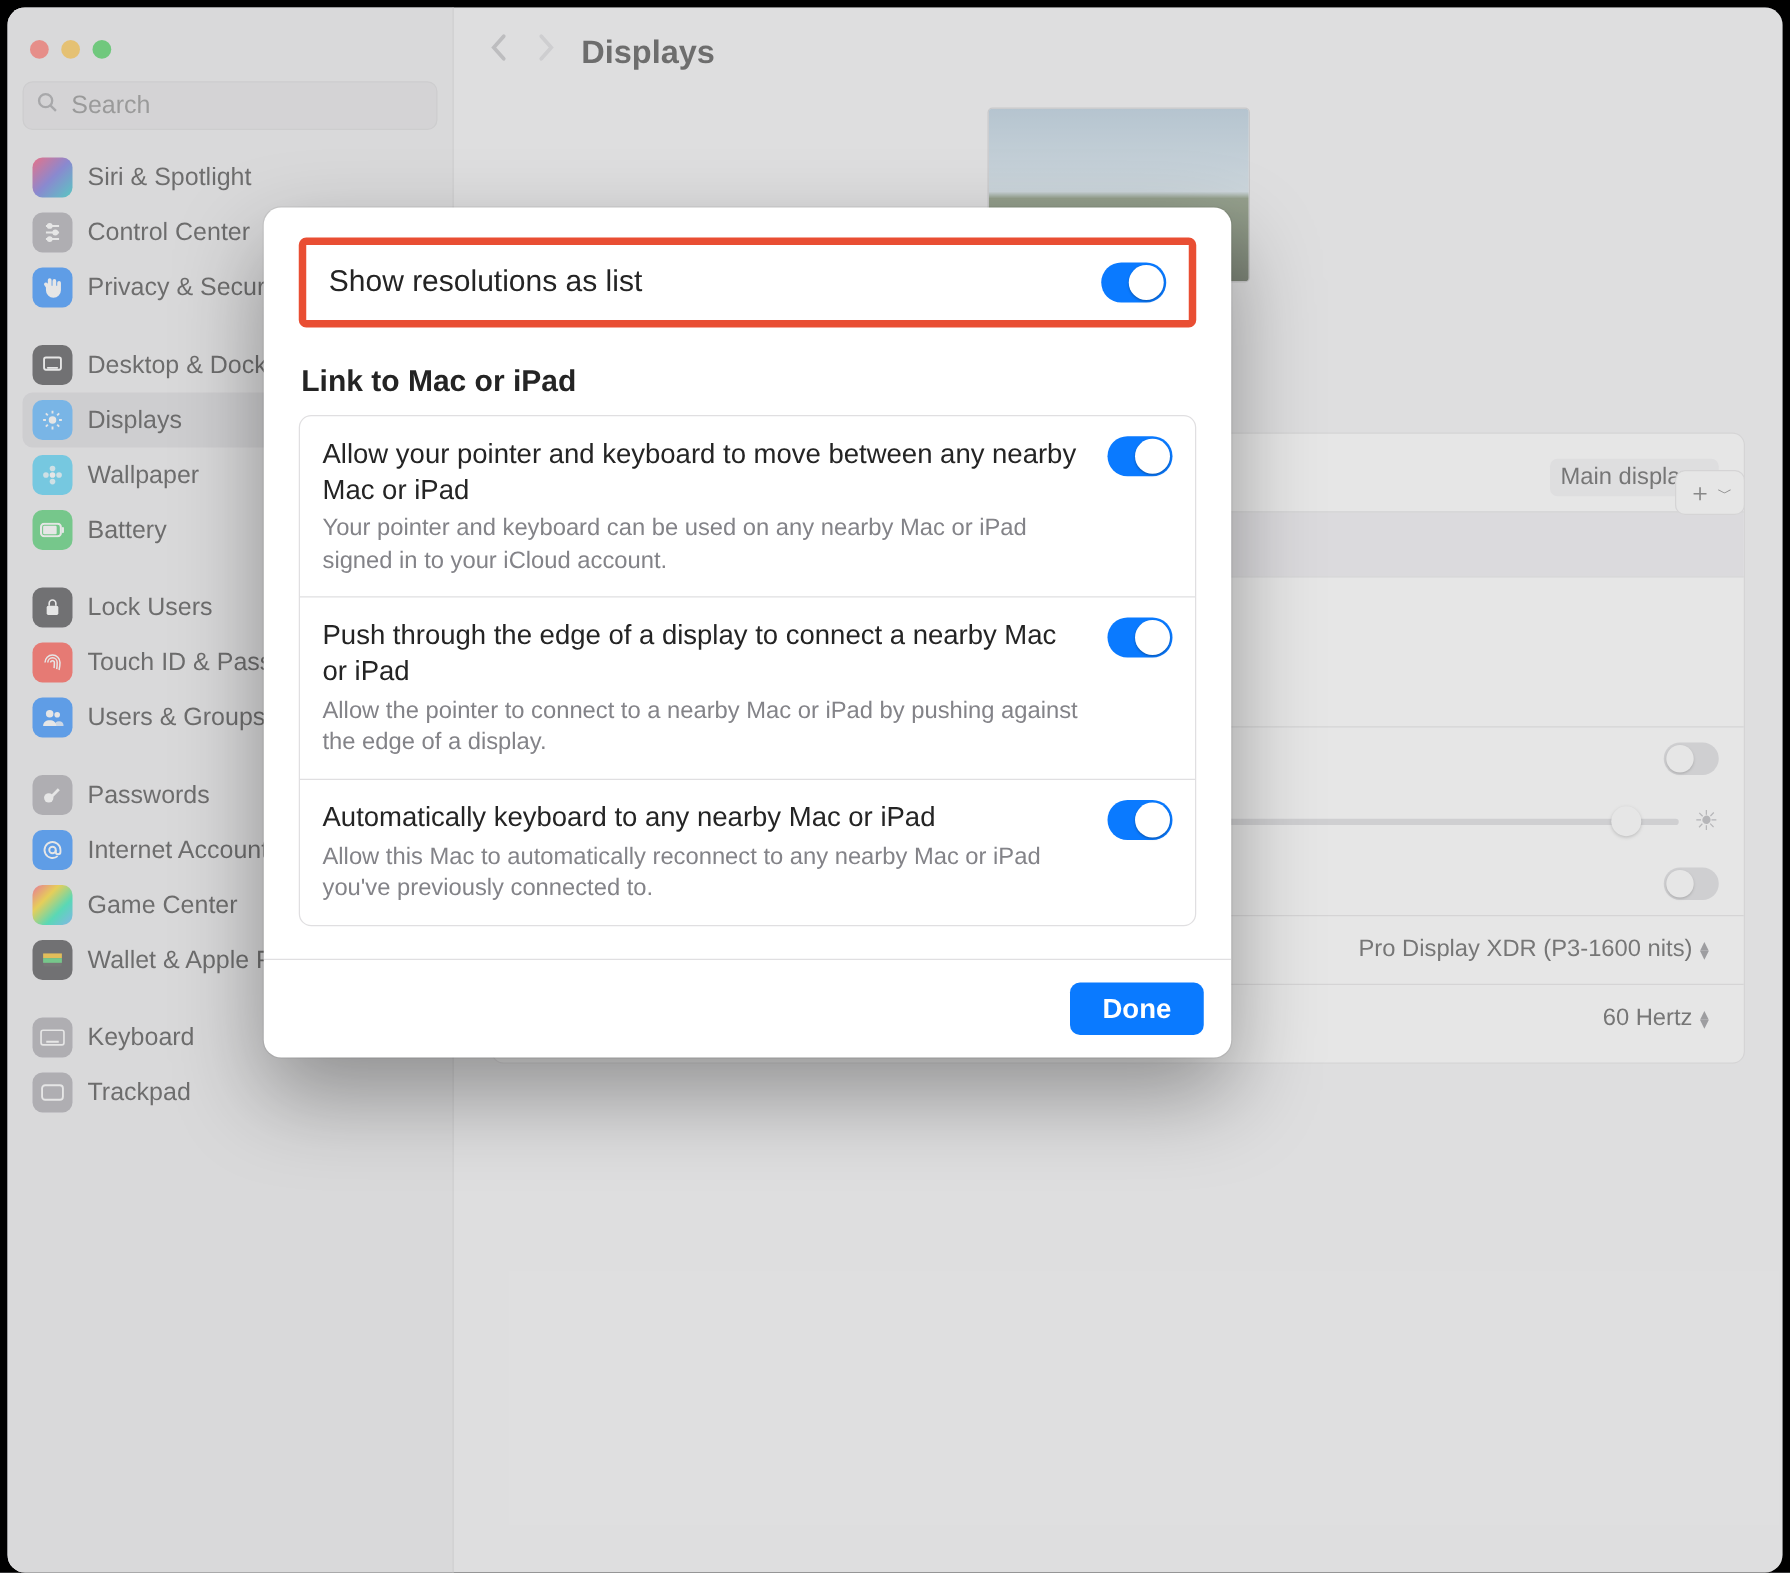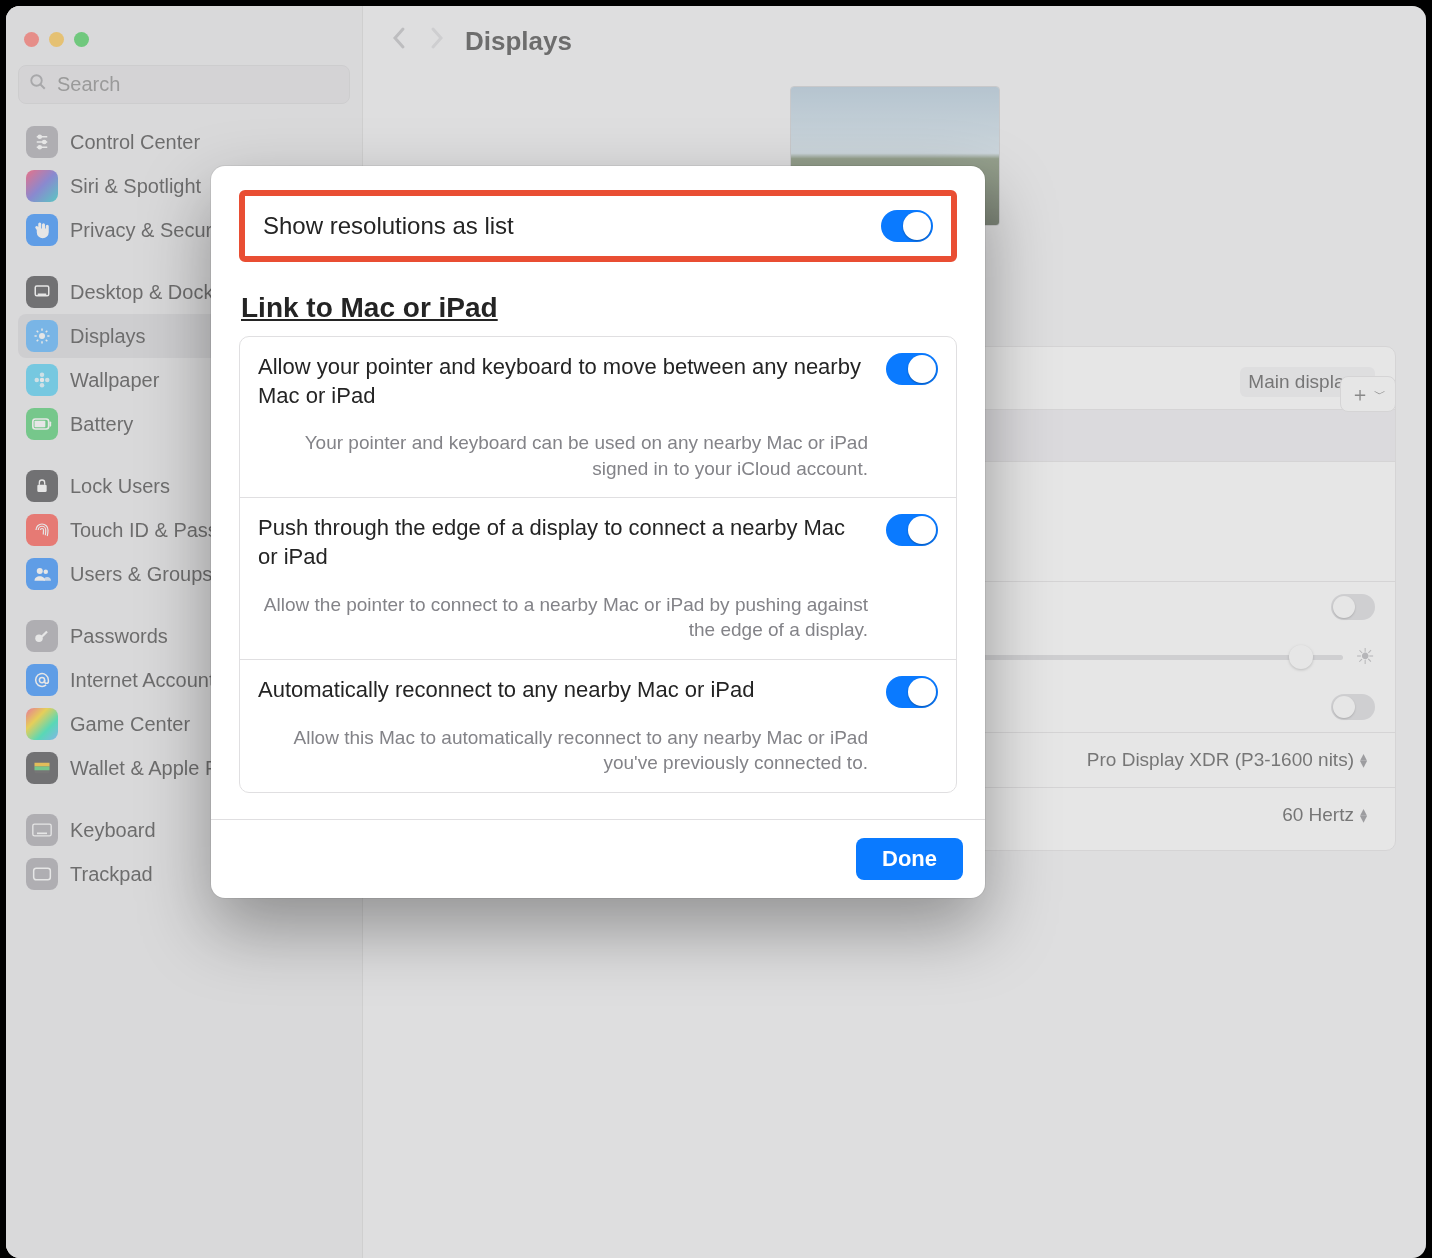--- a/index.html
+++ b/index.html
@@ -135,32 +135,32 @@
     border-radius:6px;
     padding:14px 18px;
     display:flex; align-items:center; justify-content:space-between;
     margin-bottom:30px;
   }
   .highlight-box .label{font-size:24px;}
   .big-toggle{
     width:52px; height:32px; border-radius:16px; background:var(--accent); position:relative;
   }
   .big-toggle::after{content:""; position:absolute; width:28px; height:28px; background:#fff; border-radius:50%; top:2px; right:2px; box-shadow:0 1px 2px rgba(0,0,0,.3);}
-  .section-title{font-size:28px; font-weight:700; margin:0 0 12px 2px;text-decoration:underline;}
+  .section-title{font-size:24px; font-weight:700; margin:0 0 12px 2px;}
   .group{
     border:1px solid var(--inset-border);
     border-radius:10px;
     background:#fff;
     overflow:hidden;
   }
   .group-row{padding:16px 18px;}
   .group-row + .group-row{border-top:1px solid var(--inset-border);}
   .g-head{display:flex; align-items:flex-start; justify-content:space-between; gap:18px;}
   .g-title{font-size:22px; line-height:1.3;}
-  .g-desc{font-size:19px; color:var(--secondary); margin-top:20px; line-height:1.35;text-align:right;}
+  .g-desc{font-size:19px; color:var(--secondary); margin-top:4px; line-height:1.35;}
   .modal-footer{
     border-top:1px solid var(--inset-border);
     padding:18px 22px; display:flex; justify-content:flex-end;
     margin-top:26px;
   }
   .done-btn{
     background:var(--accent); color:#fff; border:none;
     font-size:22px; font-weight:700;
     padding:8px 26px; border-radius:8px;
   }
@@ -180,35 +180,35 @@
       <span>
         <svg width="18" height="18" viewBox="0 0 24 24" fill="none" stroke="#8e8e93" stroke-width="2.5">
             <circle cx="10" cy="10" r="7"></circle>
             <line x1="21" y1="21" x2="15" y2="15"></line>
           </svg>
       </span>
       <input placeholder="Search" style="">
     </div>
     <div id="sidelist">
         <div class="sideitem">
+          <span class="sideicon" style="background:linear-gradient(135deg,#ff2d55,#5856d6,#00c7be)"></span>
+          <span>Siri &amp; Spotlight</span>
+        </div>
+        <div class="sideitem">
           <span class="sideicon" style="background:#9b9aa1">
             <svg width="18" height="18" viewBox="0 0 24 24" fill="none" stroke="#fff" stroke-width="2.2">
               <line x1="5" y1="5" x2="19" y2="5"></line>
               <line x1="5" y1="12" x2="19" y2="12"></line>
               <line x1="5" y1="19" x2="19" y2="19"></line>
               <circle cx="9" cy="5" r="2" fill="#fff"></circle>
               <circle cx="15" cy="12" r="2" fill="#fff"></circle>
               <circle cx="9" cy="19" r="2" fill="#fff"></circle>
             </svg>
           </span>
           <span>Control Center</span>
-        </div>
-        <div class="sideitem">
-          <span class="sideicon" style="background:linear-gradient(135deg,#ff2d55,#5856d6,#00c7be)"></span>
-          <span>Siri &amp; Spotlight</span>
         </div>
         <div class="sideitem">
           <span class="sideicon" style="background:#0a7aff">
             <svg width="18" height="18" viewBox="0 0 24 24" fill="#fff">
               <path d="M9 2a2 2 0 012 2v6h1V5a2 2 0 114 0v5h1V7a2 2 0 114 0v8a8 8 0 01-16 0v-3l-2-3a2 2 0 013-2l1 1V4a2 2 0 012-2z"></path>
             </svg>
           </span>
           <span>Privacy &amp; Security</span>
         </div>
         <div class="spacer"></div>
@@ -454,21 +454,21 @@
               <div style="flex:1">
                 <div class="g-title">Push through the edge of a display to connect a nearby Mac or iPad</div>
                 <div class="g-desc">Allow the pointer to connect to a nearby Mac or iPad by pushing against the edge of a display.</div>
               </div>
               <div class="big-toggle"></div>
             </div>
           </div>
           <div class="group-row">
             <div class="g-head">
               <div style="flex:1">
-                <div class="g-title">Automatically reconnect to any nearby Mac or iPad</div>
+                <div class="g-title">Automatically keyboard to any nearby Mac or iPad</div>
                 <div class="g-desc">Allow this Mac to automatically reconnect to any nearby Mac or iPad you've previously connected to.</div>
               </div>
               <div class="big-toggle"></div>
             </div>
           </div>
         </div>
     </div>
     <div class="modal-footer">
       <button class="done-btn">Done</button>
     </div>

